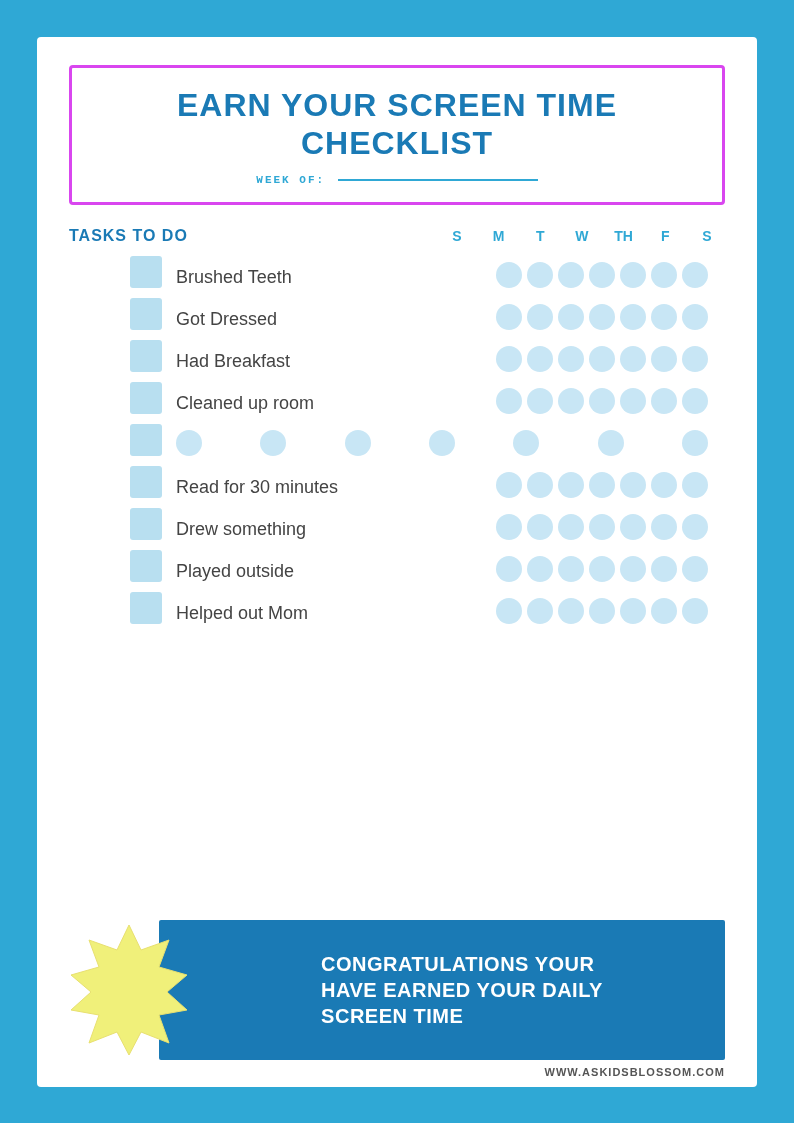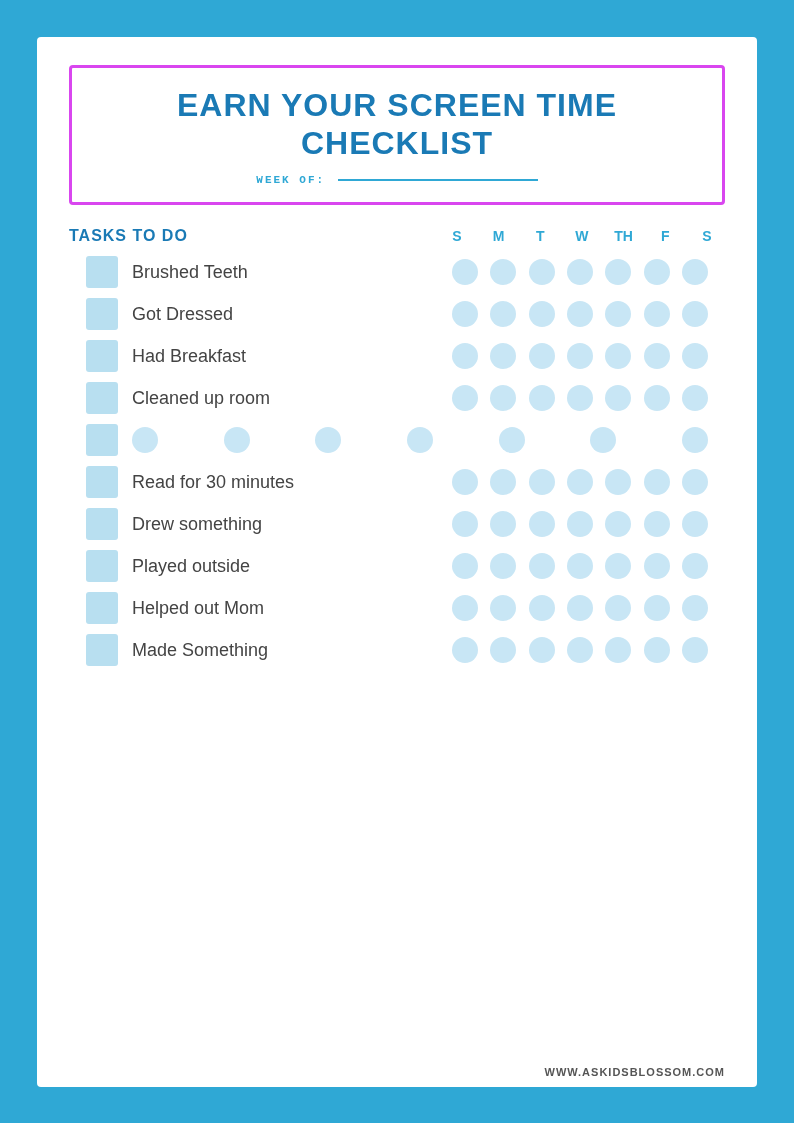--- a/index.html
+++ b/index.html
@@ -95,23 +95,24 @@
       color: #2fa8d5;
       font-size: 14px;
       font-weight: 700;
       text-align: center;
       width: 36px;
     }
 
     
     .task-row {
       display: flex;
-      align-items: center;
+      align-items: flex-end;
       padding: 5px 17px;
       border-bottom: none;
+      margin-left: 44px;
     }
 
     .task-checkbox {
       width: 32px;
       height: 32px;
       background: #b8dff0;
       border-radius: 3px;
       flex-shrink: 0;
       margin-right: 14px;
     }
@@ -332,33 +333,37 @@
           <div class="task-circles">
             <div class="task-circle"></div>
             <div class="task-circle"></div>
             <div class="task-circle"></div>
             <div class="task-circle"></div>
             <div class="task-circle"></div>
             <div class="task-circle"></div>
             <div class="task-circle"></div>
           </div>
         </div>
-        <div class="task-row">
-          <div class="task-checkbox"></div>
-          <div class="task-label">Made Something</div>
-          <div class="task-circles">
-            <div class="task-circle"></div>
-            <div class="task-circle"></div>
-            <div class="task-circle"></div>
-            <div class="task-circle"></div>
-            <div class="task-circle"></div>
-            <div class="task-circle"></div>
-            <div class="task-circle"></div>
-          </div>
-        </div>
       </div>
 
   </div>
 
+  <div class="footer-section">
+
+    <div class="star-badge">
+      <svg class="star-shape" viewBox="0 0 140 140" xmlns="http://www.w3.org/2000/svg">
+        <polygon points="70,5 82,30 110,20 100,47 128,55 108,72 128,90 100,95 110,123 82,112 70,135 58,112 30,123 40,95 12,90 32,72 12,55 40,47 30,20 58,30" fill="#f0f07a" stroke="#e8e070" stroke-width="1"></polygon>
+      </svg>
+    </div>
+
+    <div class="congrats-box">
+      <div class="congrats-text">
+        <span>CONGRATULATIONS YOUR</span><br>
+        <span>HAVE EARNED YOUR DAILY</span><br>
+        <span>SCREEN TIME</span>
+      </div>
+    </div>
+
+  </div>
 
   <div class="website-footer">WWW.ASKIDSBLOSSOM.COM</div>
 
 </div>
 
 </body></html>

